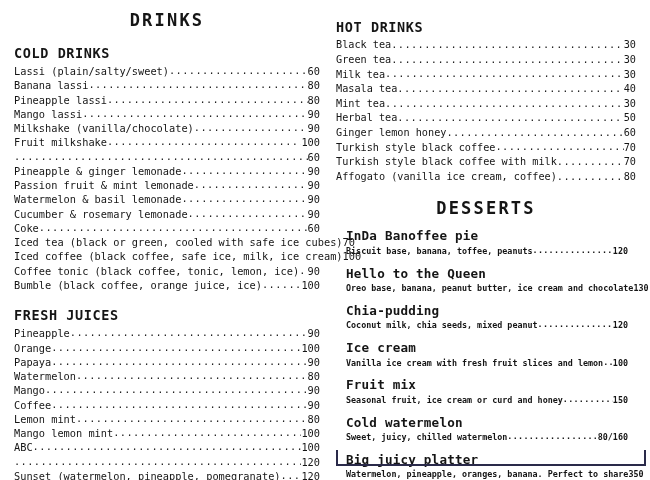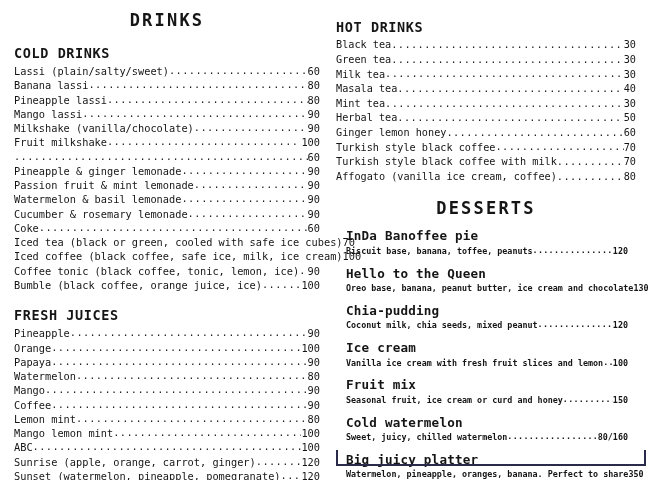--- a/index.html
+++ b/index.html
@@ -282,21 +282,20 @@
             <span class="name">Mango lemon mint</span>
             <span class="dots">........................................................................................................................</span>
             <span class="price">100</span>
           </div>
           <div class="item">
             <span class="name">ABC</span>
             <span class="dots">........................................................................................................................</span>
             <span class="price">100</span>
           </div>
           <div class="item">
-            <span class="name">Sunrise (apple, orange, carrot, ginger)</span>
             <span class="dots">........................................................................................................................</span>
             <span class="price">120</span>
           </div>
           <div class="item">
             <span class="name">Sunset (watermelon, pineapple, pomegranate)</span>
             <span class="dots">........................................................................................................................</span>
             <span class="price">120</span>
           </div>
         </div>
       </div>

